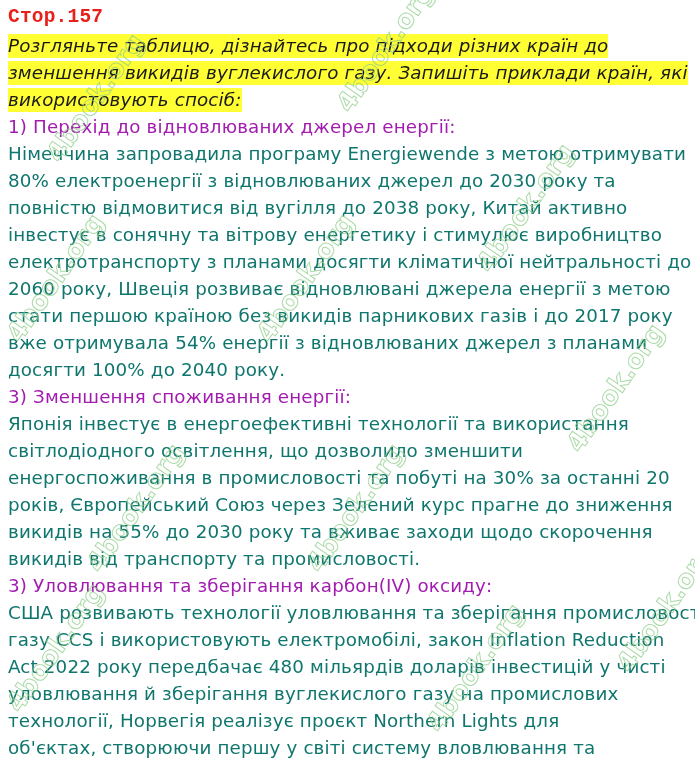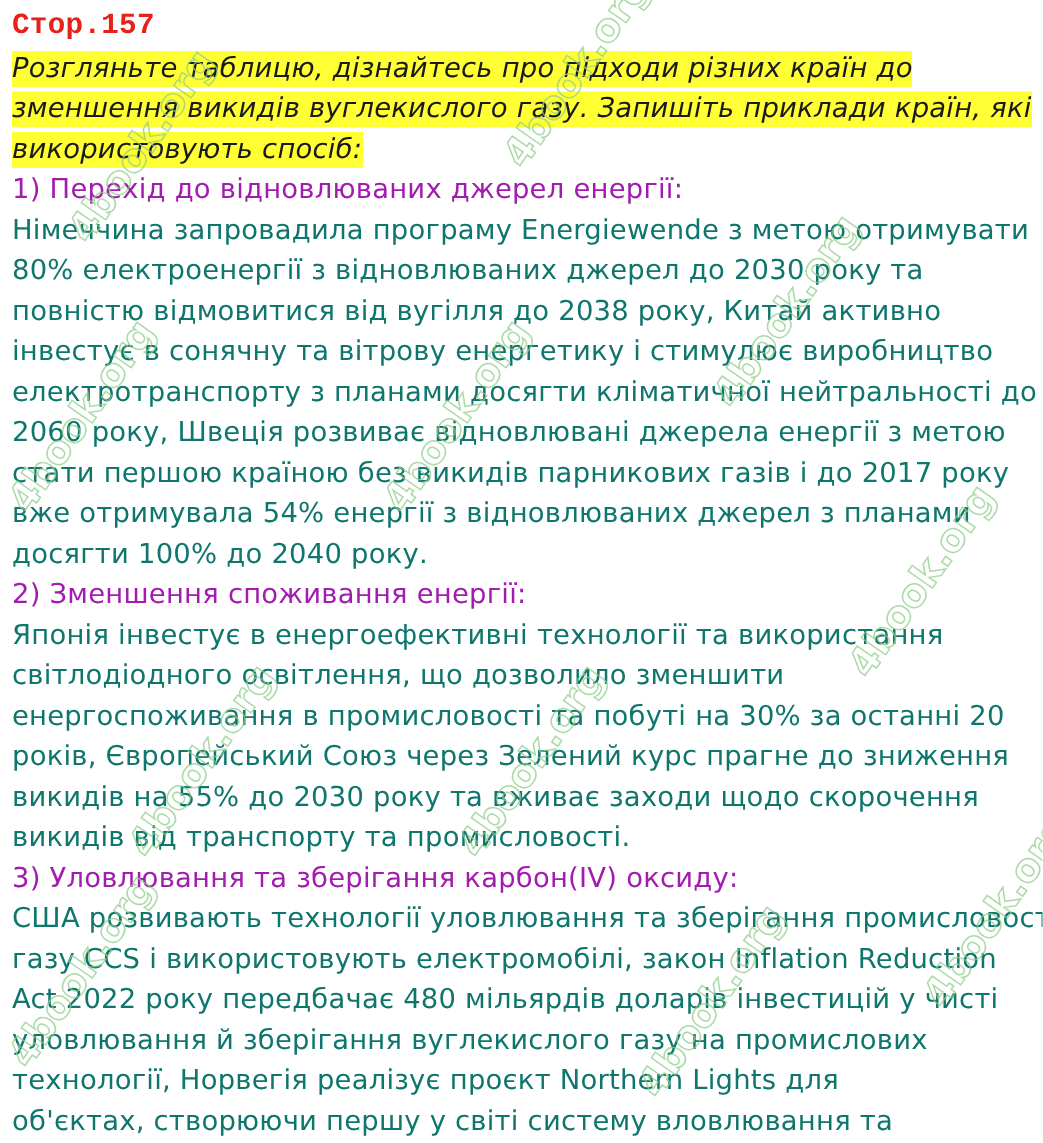--- a/index.html
+++ b/index.html
@@ -90,21 +90,21 @@
     <div class="body-line">повністю відмовитися від вугілля до 2038 року, Китай активно</div>
     <div class="body-line">інвестує в сонячну та вітрову енергетику і стимулює виробництво</div>
     <div class="body-line">електротранспорту з планами досягти кліматичної нейтральності до</div>
     <div class="body-line">2060 року, Швеція розвиває відновлювані джерела енергії з метою</div>
     <div class="body-line">стати першою країною без викидів парникових газів і до 2017 року</div>
     <div class="body-line">вже отримувала 54% енергії з відновлюваних джерел з планами</div>
     <div class="body-line">досягти 100% до 2040 року.</div>
   </div>
 
   <div>
-    <div class="section-heading">2) Зменшення споживання енергії:</div>
+    <div class="section-heading">3) Зменшення споживання енергії:</div>
     <div class="body-line">Японія інвестує в енергоефективні технології та використання</div>
     <div class="body-line">світлодіодного освітлення, що дозволило зменшити</div>
     <div class="body-line">енергоспоживання в промисловості та побуті на 30% за останні 20</div>
     <div class="body-line">років, Європейський Союз через Зелений курс прагне до зниження</div>
     <div class="body-line">викидів на 55% до 2030 року та вживає заходи щодо скорочення</div>
     <div class="body-line">викидів від транспорту та промисловості.</div>
   </div>
 
   <div>
     <div class="section-heading">3) Уловлювання та зберігання карбон(IV) оксиду:</div>

